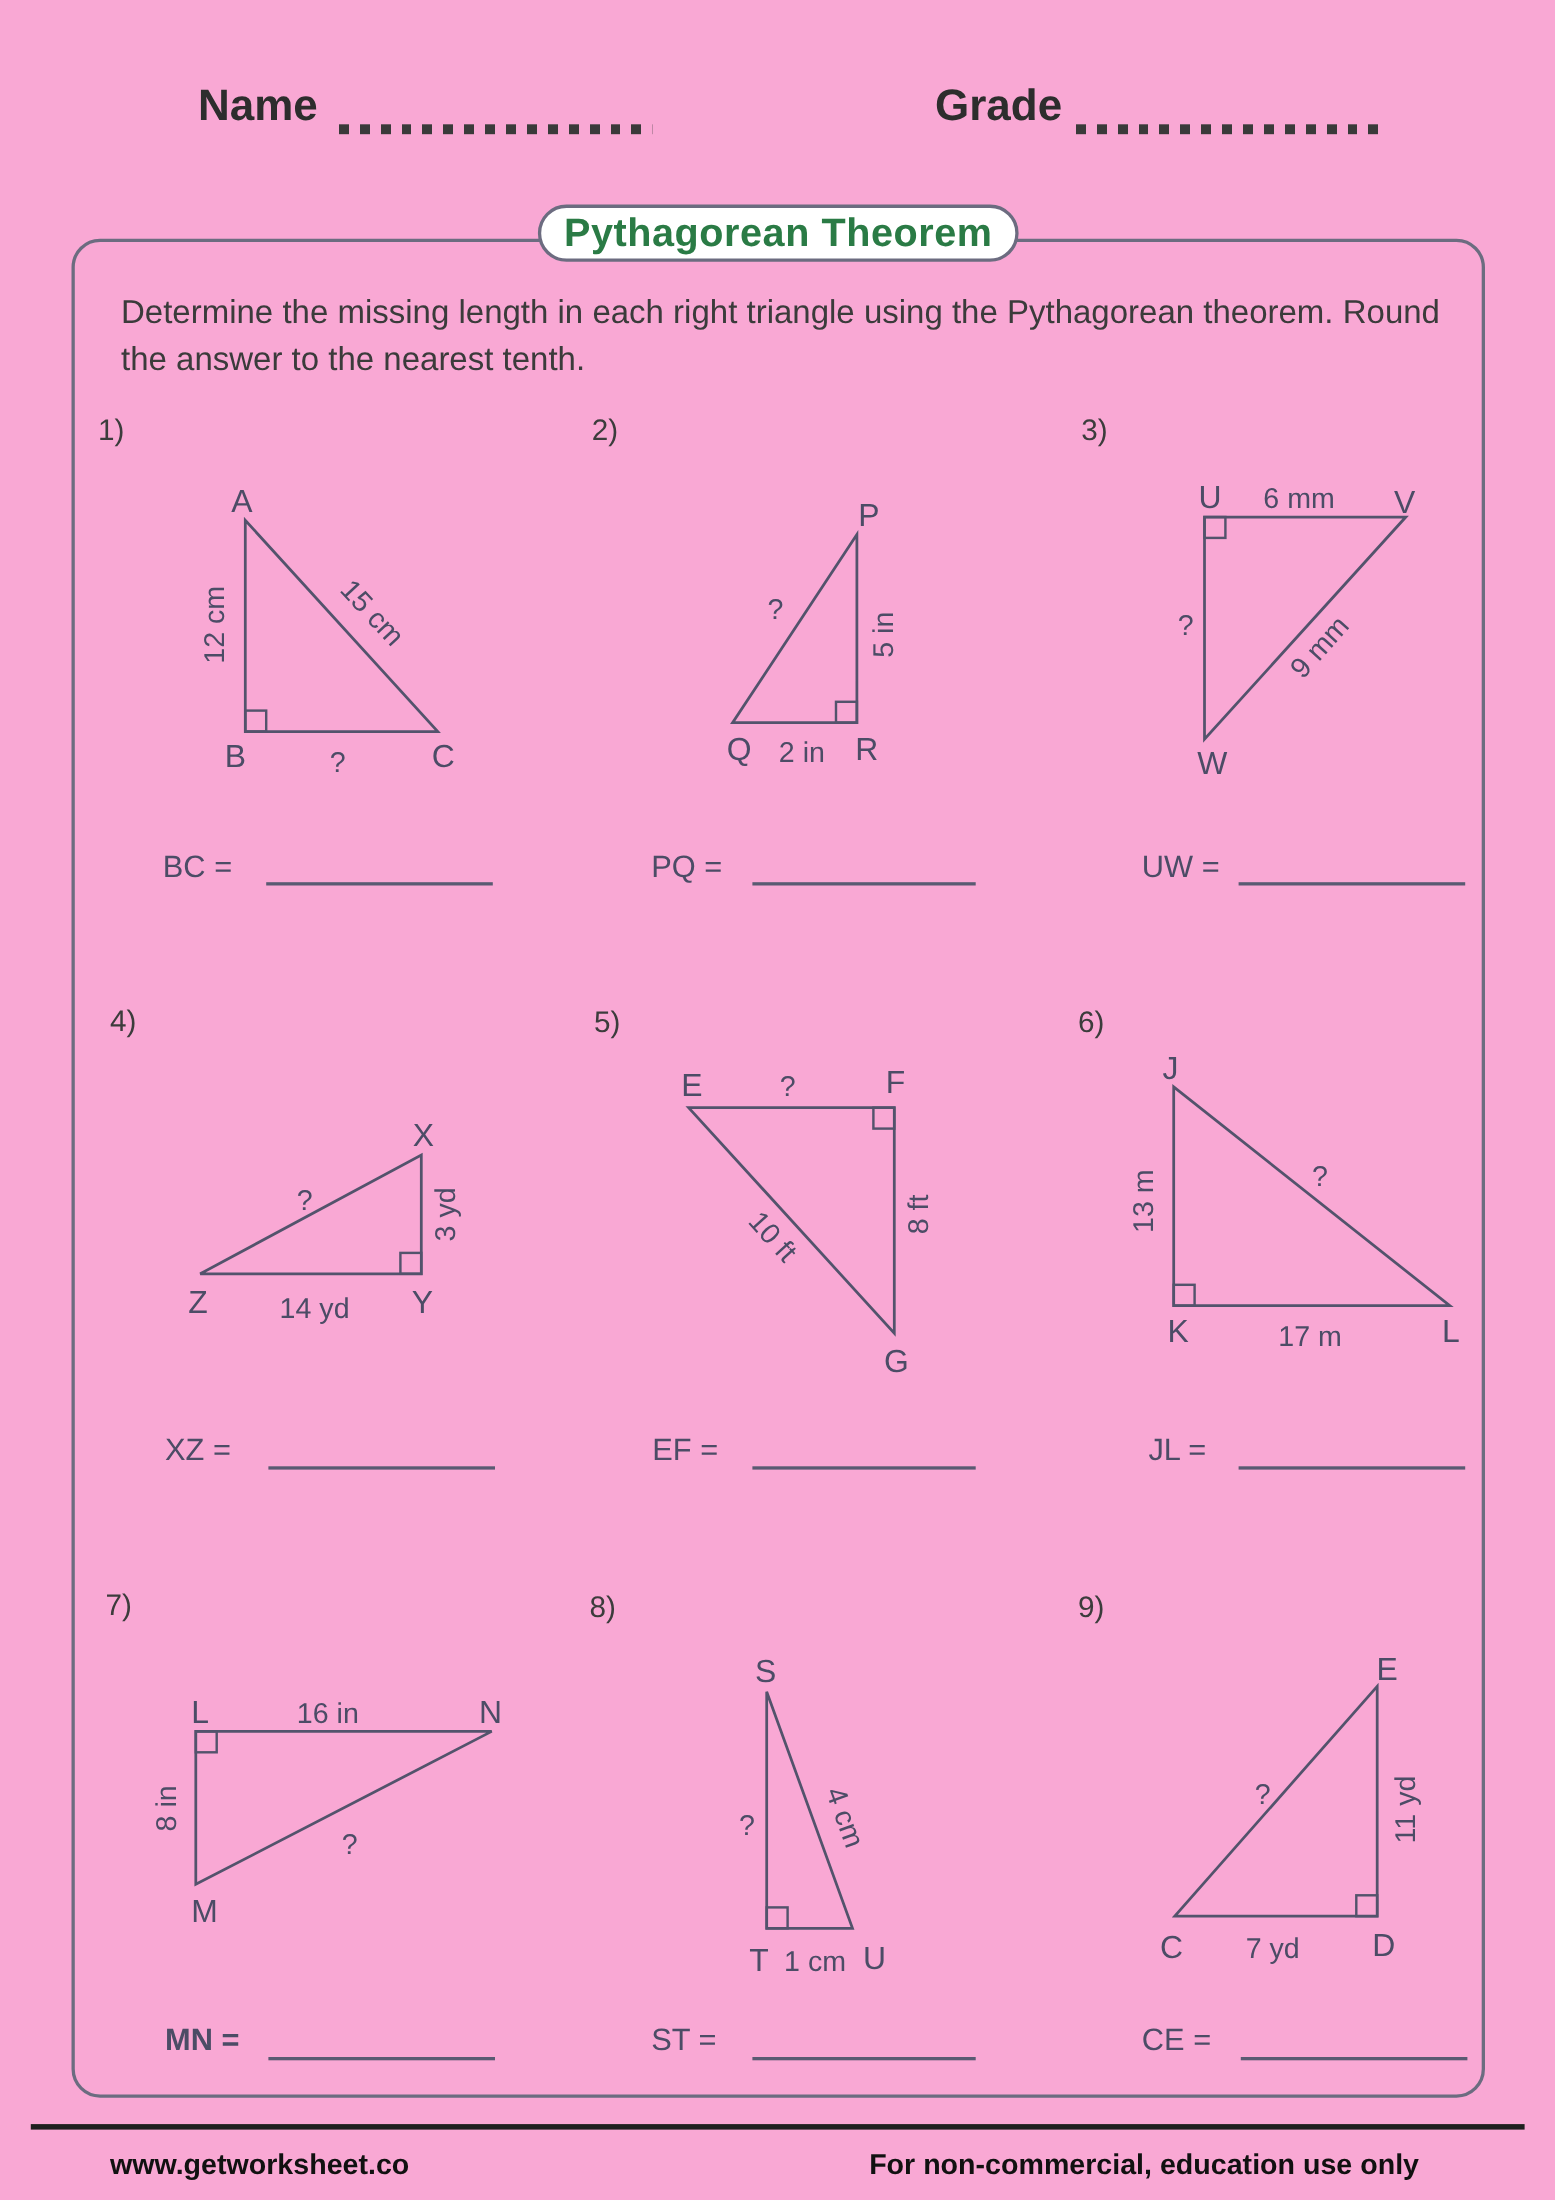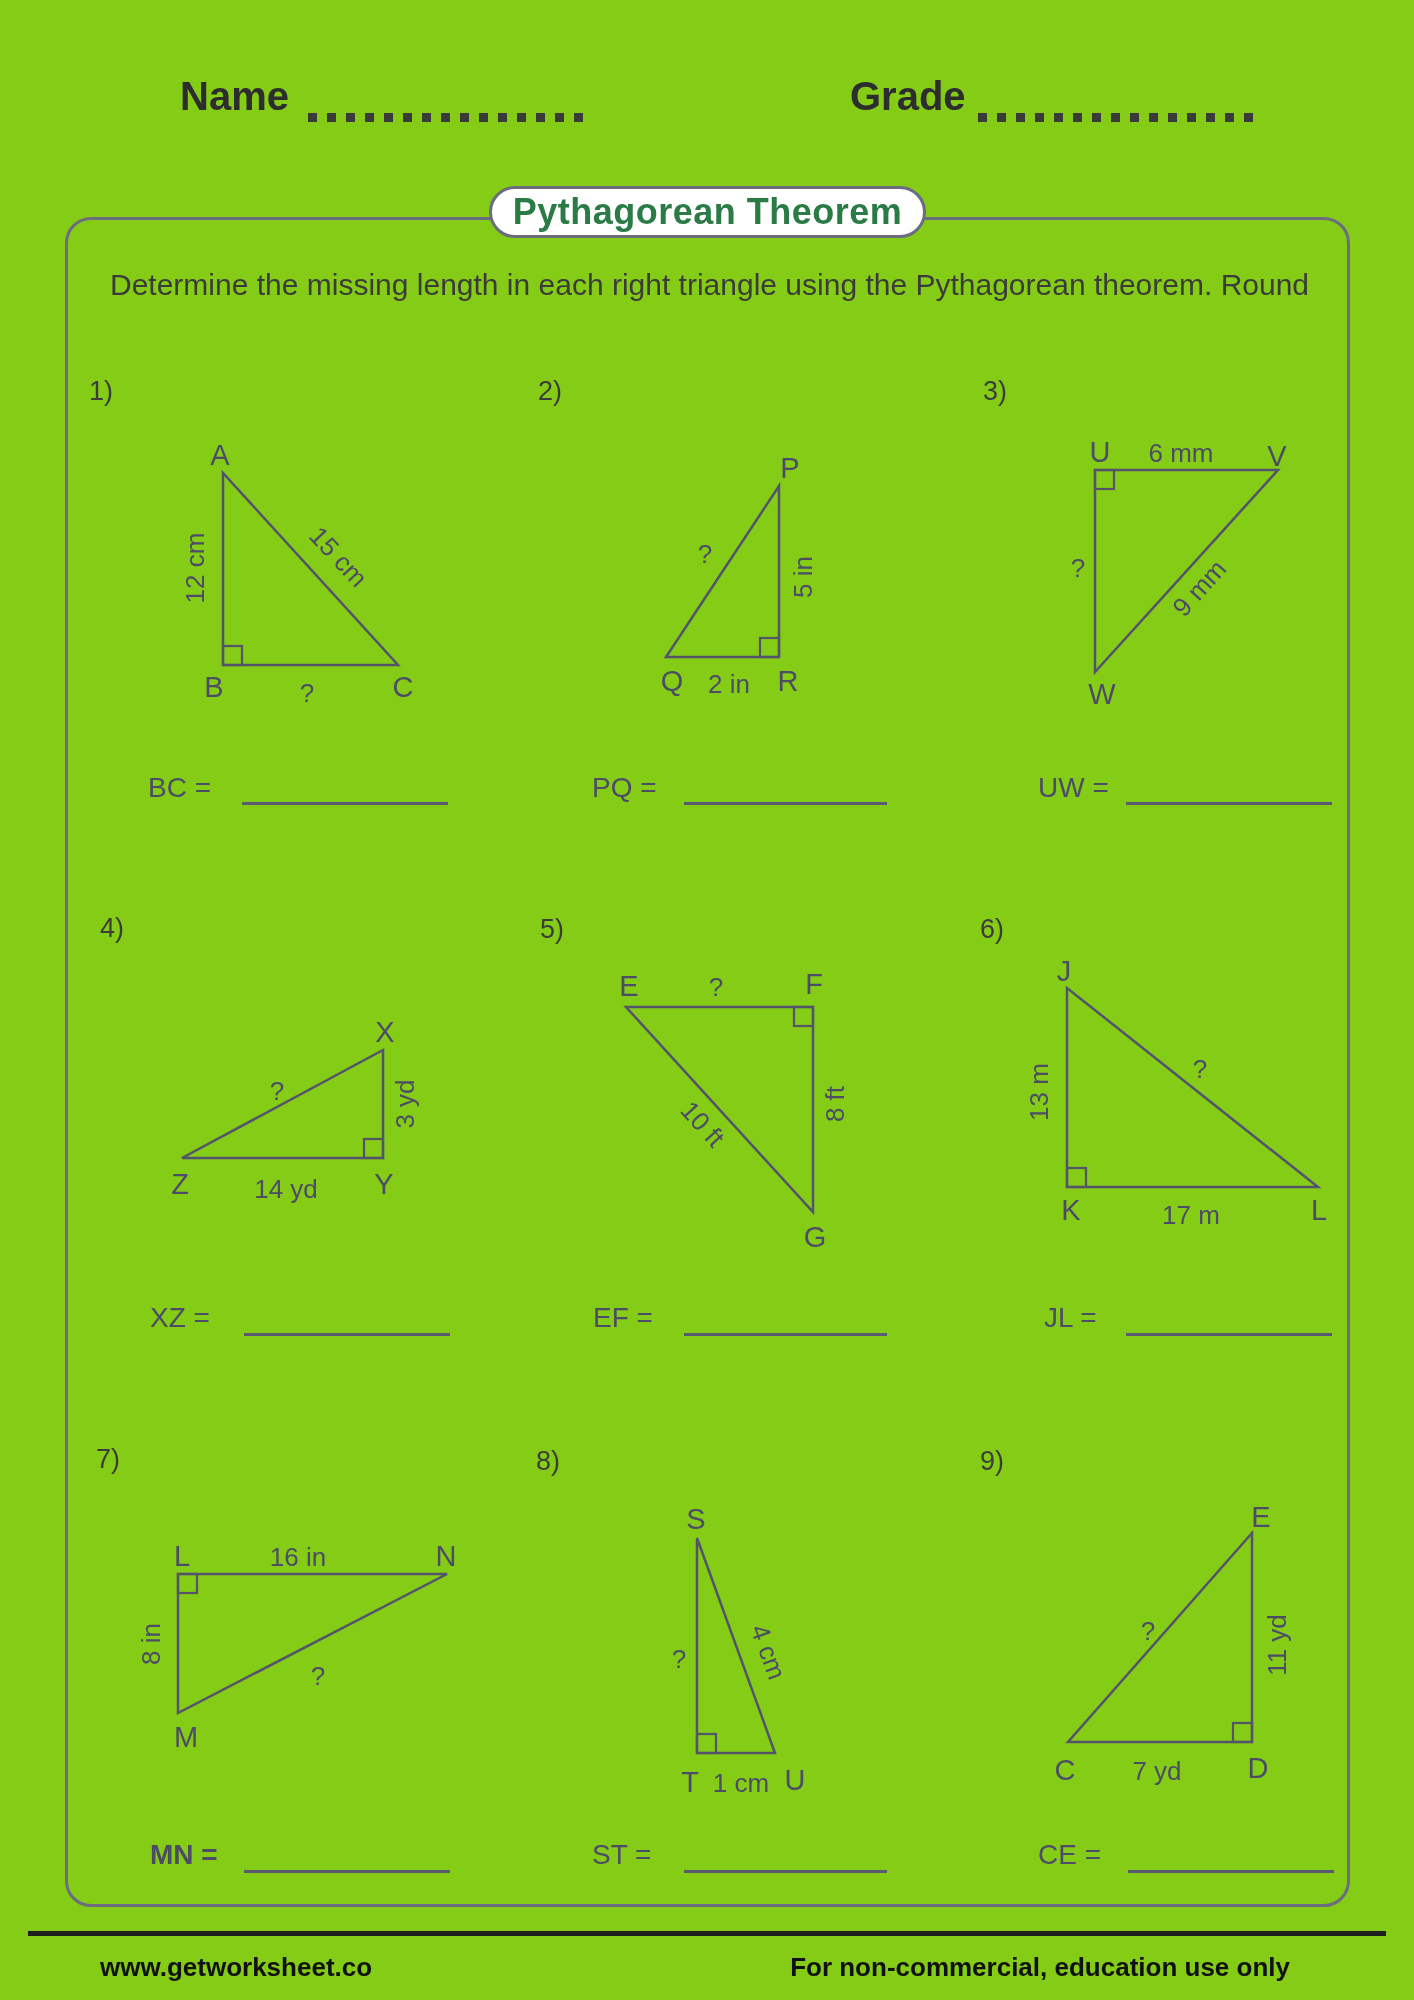--- a/index.html
+++ b/index.html
@@ -1,17 +1,17 @@
 <!DOCTYPE html>
 <html><head>
 <meta charset="utf-8">
 <style>
   * { margin:0; padding:0; box-sizing:border-box; }
   body { background:#e8e8e8; font-family:"Liberation Sans", sans-serif; }
-  .page { position:relative; width:1414px; height:2000px; background:#84cc16; overflow:hidden; }
+  .page { position:relative; width:1414px; height:2000px; background:#f9a8d4; overflow:hidden; }
 
   .hdr-label { position:absolute; font-size:40px; font-weight:bold; color:#2d2d2d; }
   .dotline { position:absolute; height:9px;
     background:repeating-linear-gradient(90deg,#3a3a3a 0 9px,transparent 9px 19px); }
 
   .title-pill { position:absolute; left:489px; top:186px; width:437px; height:52px;
     background:#ffffff; border:3px solid #6c6c80; border-radius:34px;
     display:flex; align-items:center; justify-content:center; z-index:3; }
   .title-pill span { font-size:36px; font-weight:bold; color:#2a7b45; letter-spacing:.5px; }
 
@@ -45,20 +45,21 @@
   <div class="dotline" style="left:308px; top:113px; width:285px;"></div>
   <div class="hdr-label" style="left:850px; top:74px;">Grade</div>
   <div class="dotline" style="left:978px; top:113px; width:282px;"></div>
 
   <div class="content-box"></div>
   <div class="title-pill">
     <span>Pythagorean Theorem</span>
   </div>
 
   <div class="instr" style="top:268px;">Determine the missing length in each right triangle using the Pythagorean theorem. Round</div>
+  <div class="instr" style="top:310px;">the answer to the nearest tenth.</div>
 
   <div class="prob-num" style="left:89px;  top:376px;">1)</div>
   <div class="prob-num" style="left:538px; top:376px;">2)</div>
   <div class="prob-num" style="left:983px; top:376px;">3)</div>
   <div class="prob-num" style="left:100px; top:913px;">4)</div>
   <div class="prob-num" style="left:540px; top:914px;">5)</div>
   <div class="prob-num" style="left:980px; top:914px;">6)</div>
   <div class="prob-num" style="left:96px;  top:1444px;">7)</div>
   <div class="prob-num" style="left:536px; top:1446px;">8)</div>
   <div class="prob-num" style="left:980px; top:1446px;">9)</div>

